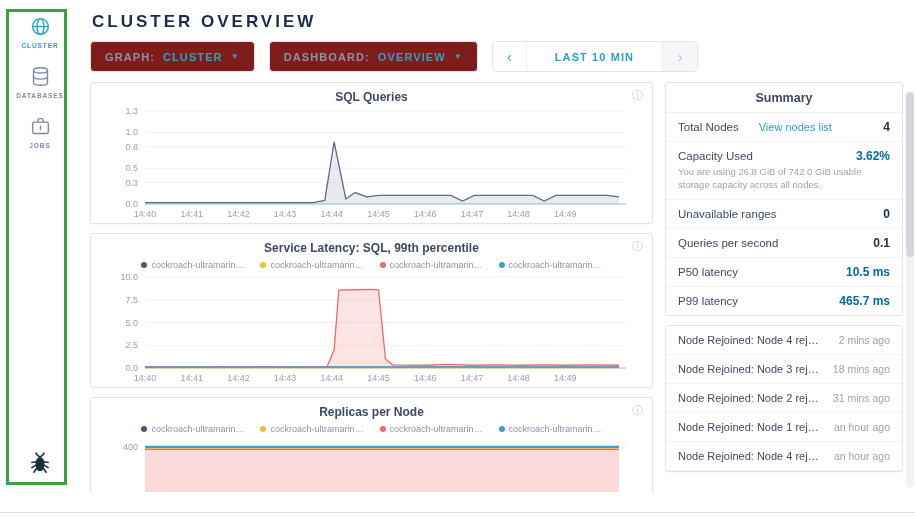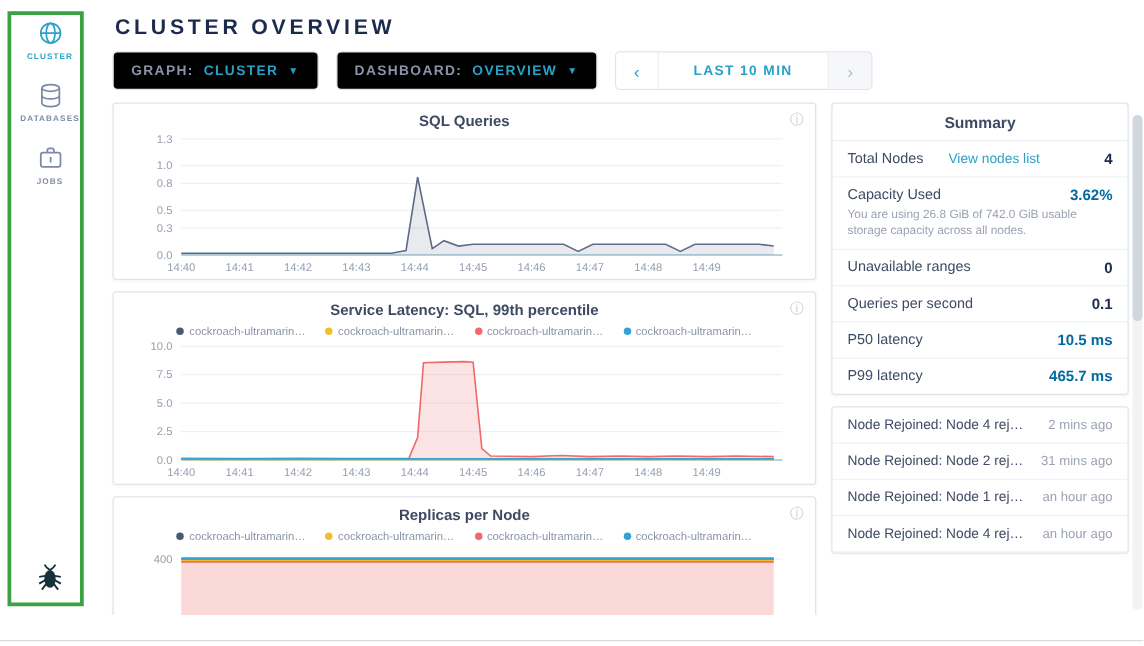--- a/index.html
+++ b/index.html
@@ -13,21 +13,21 @@
   .nav-item { display:flex; flex-direction:column; align-items:center; gap:5px; margin-bottom:17px; cursor:pointer; color:#7e89a9; }
   .nav-item.active { color:#2aa2c7; }
   .nav-label { font-size:6.5px; letter-spacing:0.9px; font-weight:700; }
   .nav-icon svg { display:block; }
   .nav-logo { margin-top:auto; margin-bottom:12px; cursor:pointer; }
 
   
   .main { flex:1; min-width:0; padding:10px 12px 0 10px; position:relative; }
   .page-title { font-size:17px; letter-spacing:3px; color:#1c2b4d; font-weight:700; margin:2px 0 9px 2px; }
   .toolbar { display:flex; gap:14px; margin-bottom:10px; }
-  .dropdown { display:inline-flex; align-items:center; gap:8px; background:#000000; border:1px solid #dfe3ea; border-radius:4px; padding:0 14px; height:31px; font-size:11px; letter-spacing:1.1px; font-weight:700; cursor:pointer; }
+  .dropdown { display:inline-flex; align-items:center; gap:8px; background:#7f1d1d; border:1px solid #dfe3ea; border-radius:4px; padding:0 14px; height:31px; font-size:11px; letter-spacing:1.1px; font-weight:700; cursor:pointer; }
   .dd-label { color:#8a93a8; }
   .dd-value { color:#2aa2c7; }
   .caret { color:#2aa2c7; font-size:8px; }
   .timenav { display:inline-flex; height:31px; border:1px solid #dfe3ea; border-radius:4px; overflow:hidden; background:#fff; }
   .tn-btn { width:34px; border:none; background:#fff; color:#2aa2c7; font-size:14px; cursor:pointer; border-right:1px solid #edeff3; line-height:1; }
   .tn-range { display:flex; align-items:center; padding:0 28px; color:#2aa2c7; font-size:11px; letter-spacing:1.1px; font-weight:700; border-right:1px solid #edeff3; cursor:pointer; }
   .tn-btn.next { color:#b4bcc7; background:#f4f6f9; cursor:default; border-right:none; }
 
   .content { display:flex; gap:12px; align-items:flex-start; }
   .charts { flex:1; min-width:0; display:flex; flex-direction:column; gap:9px; }
@@ -321,20 +321,24 @@
             </div>
           </div>
 
           <div class="card">
 
             <div class="event-row">
               <span class="event-text">Node Rejoined: Node 4 rej…</span>
               <span class="event-time">2 mins ago</span>
             </div>
             <div class="event-row">
+              <span class="event-text">Node Rejoined: Node 3 rej…</span>
+              <span class="event-time">18 mins ago</span>
+            </div>
+            <div class="event-row">
               <span class="event-text">Node Rejoined: Node 2 rej…</span>
               <span class="event-time">31 mins ago</span>
             </div>
             <div class="event-row">
               <span class="event-text">Node Rejoined: Node 1 rej…</span>
               <span class="event-time">an hour ago</span>
             </div>
             <div class="event-row">
               <span class="event-text">Node Rejoined: Node 4 rej…</span>
               <span class="event-time">an hour ago</span>

